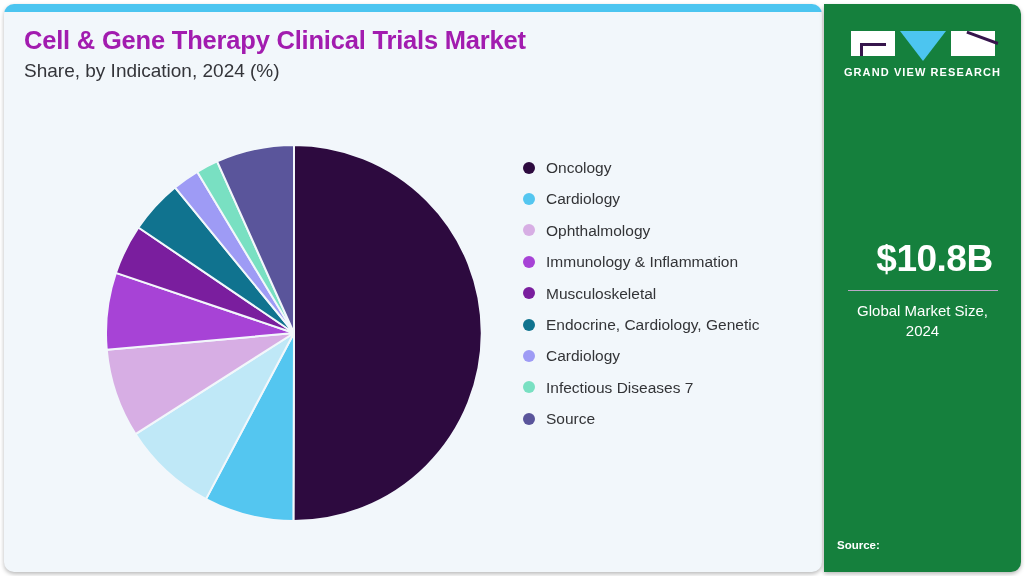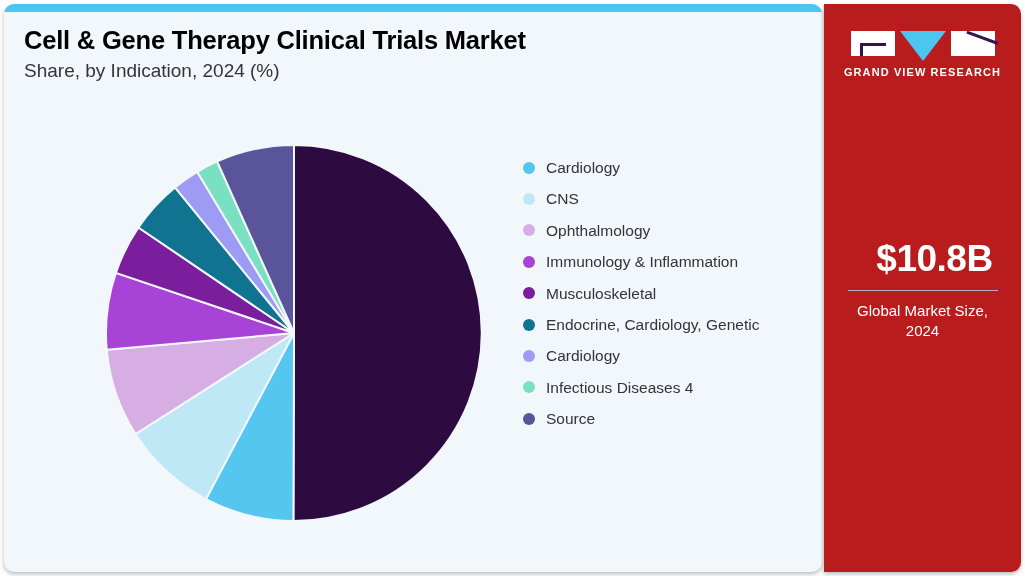--- a/index.html
+++ b/index.html
@@ -46,21 +46,21 @@
 
   .titles {
     position: absolute;
     left: 20px;
     top: 22px;
     width: 740px;
   }
   .main-title {
     font-size: 25.5px;
     font-weight: bold;
-    color: #000000;
+    color: #a21caf;
     letter-spacing: -0.2px;
     line-height: 1.15;
     margin: 0 0 5px 0;
     white-space: nowrap;
   }
   .sub-title {
     font-size: 19px;
     color: #34353a;
     line-height: 1.2;
     margin: 0;
@@ -103,21 +103,21 @@
     line-height: 1;
   }
 
   
   .right-panel {
     position: absolute;
     left: 824px;
     top: 4px;
     width: 197px;
     height: 568px;
-    background: #b91c1c;
+    background: #15803d;
     border-radius: 0 10px 10px 0;
     box-shadow: 0 2px 4px rgba(0,0,0,0.28);
     overflow: hidden;
   }
 
   .logo-block {
     position: absolute;
     top: 27px;
     left: 0;
     width: 100%;
@@ -249,28 +249,28 @@
           <path d="M 192 192 L 13.87 131.88 A 188 188 0 0 1 36.41 86.48 Z" fill="#7a1e9e" stroke="#f2f7fb" stroke-width="2" stroke-linejoin="round"></path>
           <path d="M 192 192 L 36.41 86.48 A 188 188 0 0 1 72.98 46.47 Z" fill="#10738f" stroke="#f2f7fb" stroke-width="2" stroke-linejoin="round"></path>
           <path d="M 192 192 L 72.98 46.47 A 188 188 0 0 1 95.20 30.84 Z" fill="#9e9bf5" stroke="#f2f7fb" stroke-width="2" stroke-linejoin="round"></path>
           <path d="M 192 192 L 95.20 30.84 A 188 188 0 0 1 115.10 20.45 Z" fill="#79e0c2" stroke="#f2f7fb" stroke-width="2" stroke-linejoin="round"></path>
           <path d="M 192 192 L 115.10 20.45 A 188 188 0 0 1 192.00 4.00 Z" fill="#5a559b" stroke="#f2f7fb" stroke-width="2" stroke-linejoin="round"></path>
         </svg>
     </div>
 
     <div class="legend" id="legend">
         <div class="legend-item">
+          <span class="legend-dot" style="background: rgb(45, 10, 63);"></span>
+          <span class="legend-label">Oncology</span>
+        </div>
+        <div class="legend-item">
           <span class="legend-dot" style="background: rgb(84, 198, 240);"></span>
           <span class="legend-label">Cardiology</span>
         </div>
         <div class="legend-item">
-          <span class="legend-dot" style="background: rgb(191, 232, 247);"></span>
-          <span class="legend-label">CNS</span>
-        </div>
-        <div class="legend-item">
           <span class="legend-dot" style="background: rgb(215, 174, 228);"></span>
           <span class="legend-label">Ophthalmology</span>
         </div>
         <div class="legend-item">
           <span class="legend-dot" style="background: rgb(167, 67, 214);"></span>
           <span class="legend-label">Immunology &amp; Inflammation</span>
         </div>
         <div class="legend-item">
           <span class="legend-dot" style="background: rgb(122, 30, 158);"></span>
           <span class="legend-label">Musculoskeletal</span>
@@ -278,21 +278,21 @@
         <div class="legend-item">
           <span class="legend-dot" style="background: rgb(16, 115, 143);"></span>
           <span class="legend-label">Endocrine, Cardiology, Genetic</span>
         </div>
         <div class="legend-item">
           <span class="legend-dot" style="background: rgb(158, 155, 245);"></span>
           <span class="legend-label">Cardiology</span>
         </div>
         <div class="legend-item">
           <span class="legend-dot" style="background: rgb(121, 224, 194);"></span>
-          <span class="legend-label">Infectious Diseases 4</span>
+          <span class="legend-label">Infectious Diseases 7</span>
         </div>
         <div class="legend-item">
           <span class="legend-dot" style="background: rgb(90, 85, 155);"></span>
           <span class="legend-label">Source</span>
         </div>
       </div>
   </div>
 
   <div class="right-panel">
 
@@ -305,16 +305,17 @@
       <div class="logo-wordmark">GRAND VIEW RESEARCH</div>
     </div>
 
     <div class="stat-block">
       <div class="stat-value">$10.8B</div>
       <div class="stat-divider"></div>
       <div class="stat-caption">Global Market Size, 2024</div>
     </div>
 
     <div class="source-block">
+      <div class="source-label">Source:</div>
     </div>
 
   </div>
 </div>
 
 </body></html>

